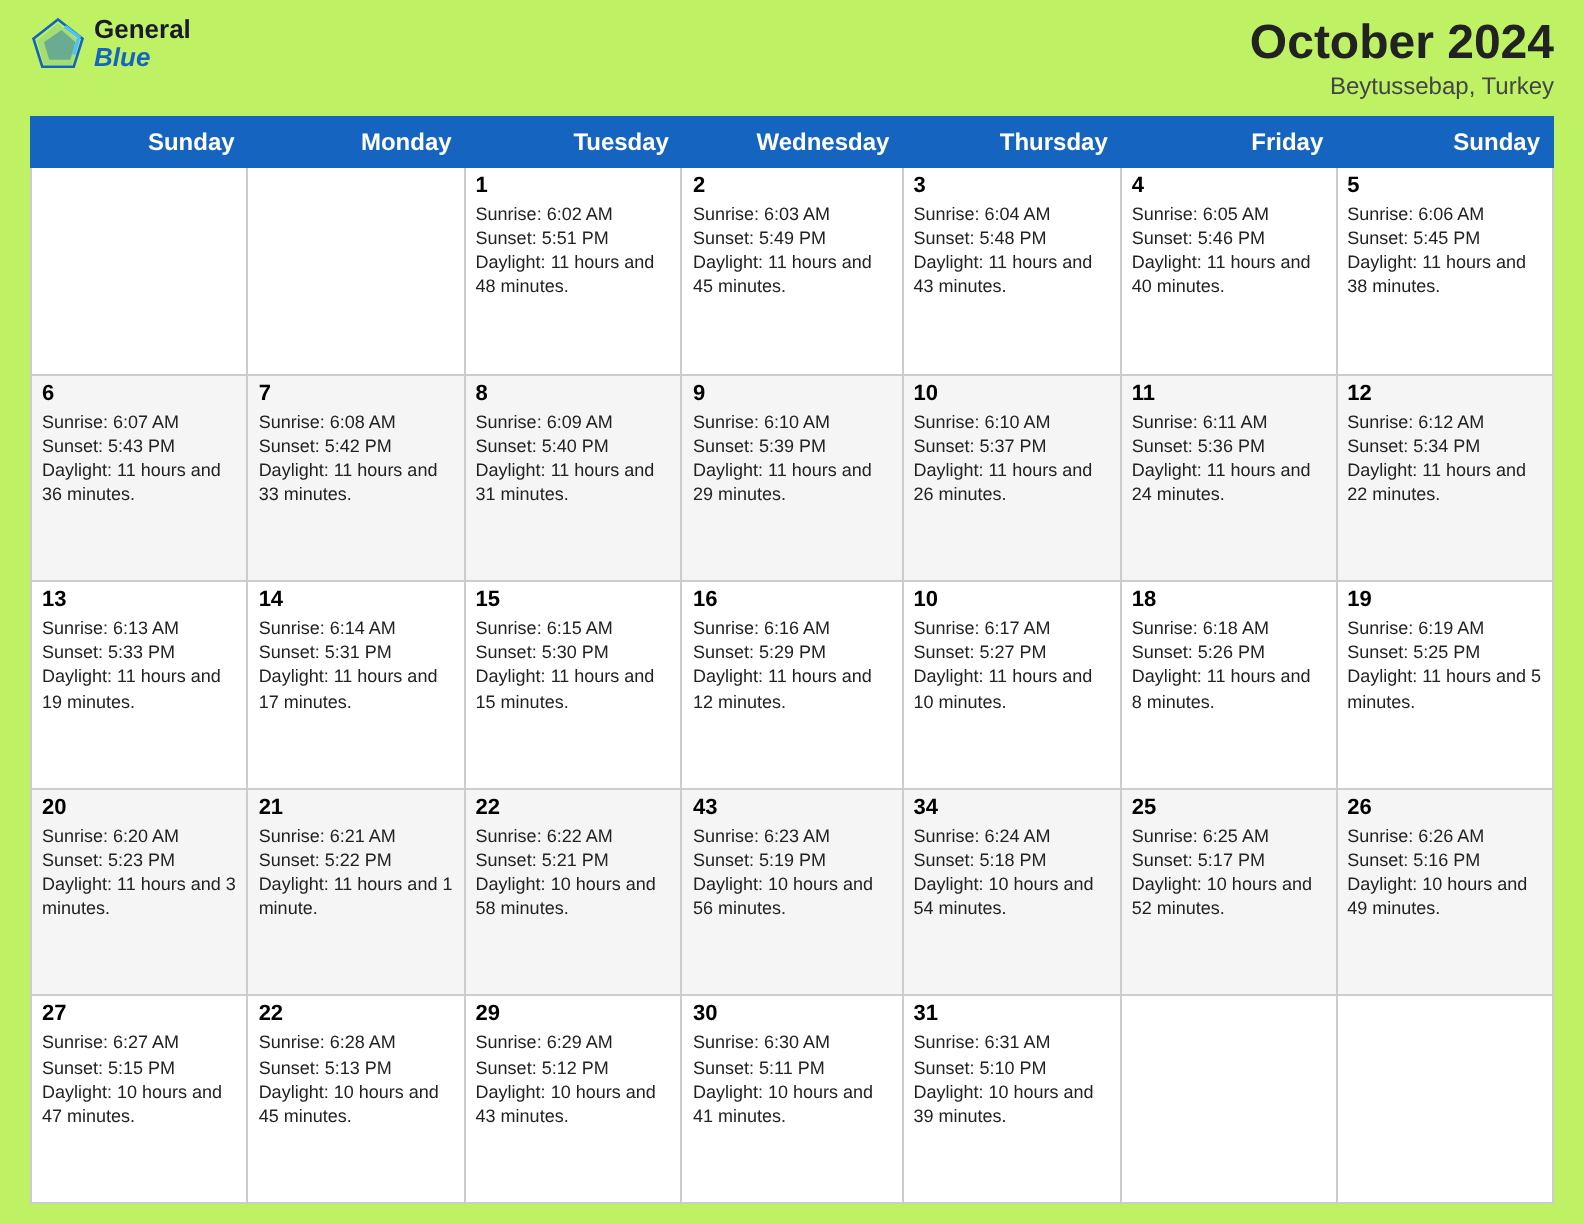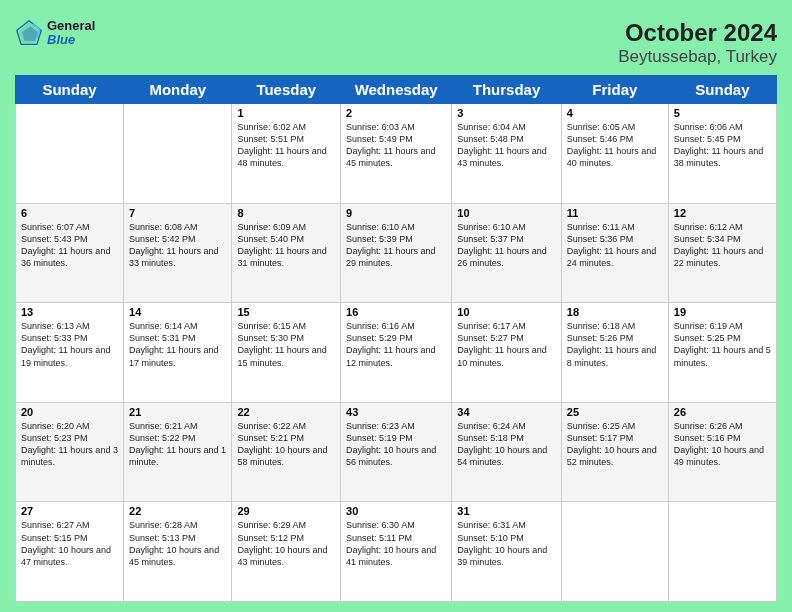--- a/index.html
+++ b/index.html
@@ -6,24 +6,24 @@
     body {
       font-family: Arial, sans-serif;
       background: #fff;
       width: 792px;
       height: 612px;
       overflow: hidden;
     }
     .page {
       width: 792px;
       height: 612px;
-      background: #86efac;
+      background: #bef264;
       display: flex;
       flex-direction: column;
-      padding: 19px 15px 10px 15px;
+      padding: 8px 15px 10px 15px;
     }
     .top-section {
       display: flex;
       justify-content: space-between;
       align-items: flex-start;
       margin-bottom: 8px;
     }
     .logo {
       display: flex;
       align-items: center;
@@ -42,35 +42,35 @@
     }
     .title-section {
       text-align: right;
     }
     .month-title {
       font-size: 24px;
       font-weight: bold;
       color: #222;
     }
     .subtitle {
-      font-size: 17px;
+      font-size: 12px;
       color: #444;
     }
     .calendar {
       width: 100%;
       border-collapse: collapse;
       flex: 1;
       font-size: 9.5px;
     }
     .calendar th {
       background: #1565c0;
       color: #fff;
-      text-align: center;
+      text-align: right;
       padding: 5px 6px;
-      font-size: 15px;
+      font-size: 12px;
       font-weight: bold;
       border: 1px solid #1565c0;
     }
     .calendar td {
       border: 1px solid #ccc;
       vertical-align: top;
       padding: 3px 5px;
       width: 113px;
       height: 85px;
       background: #fff;

